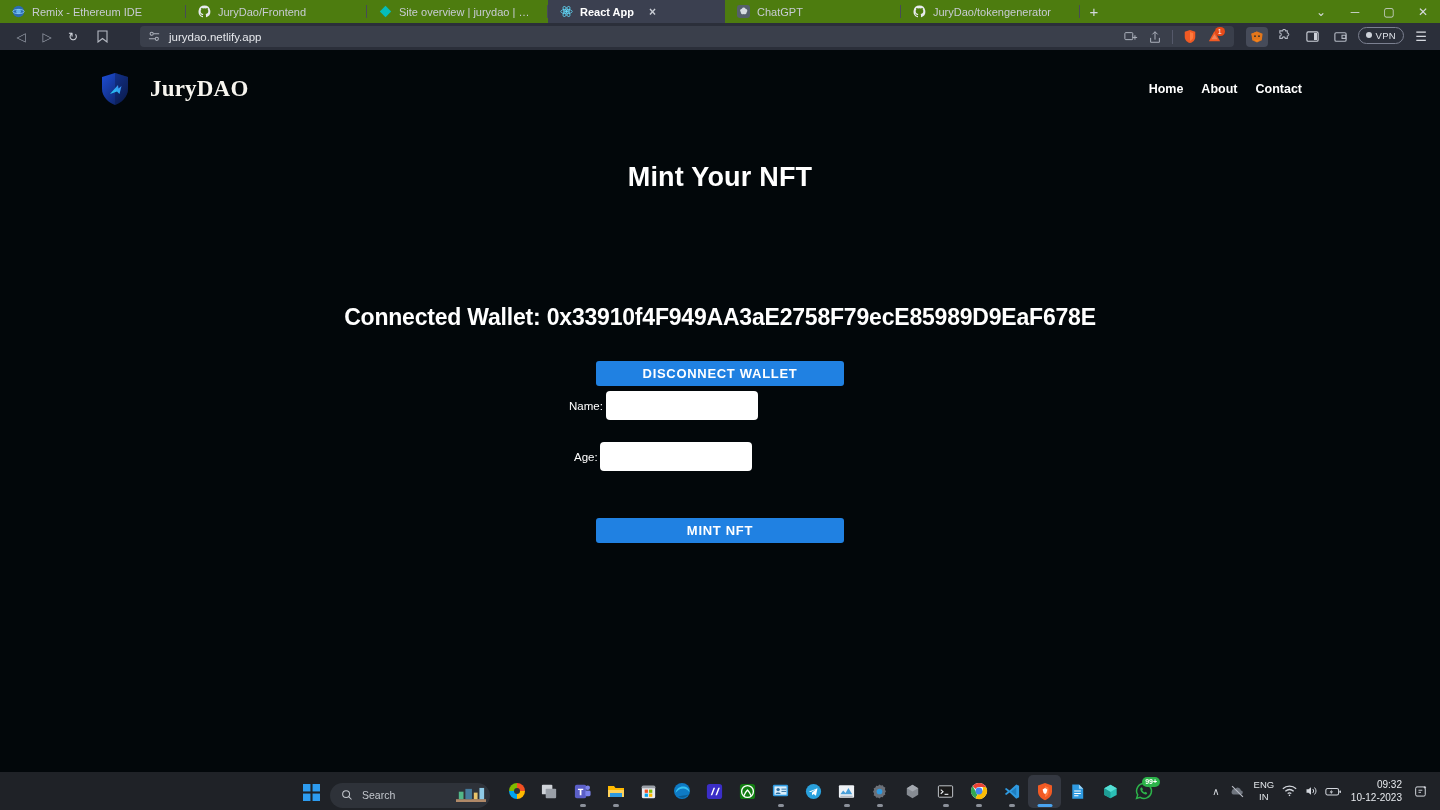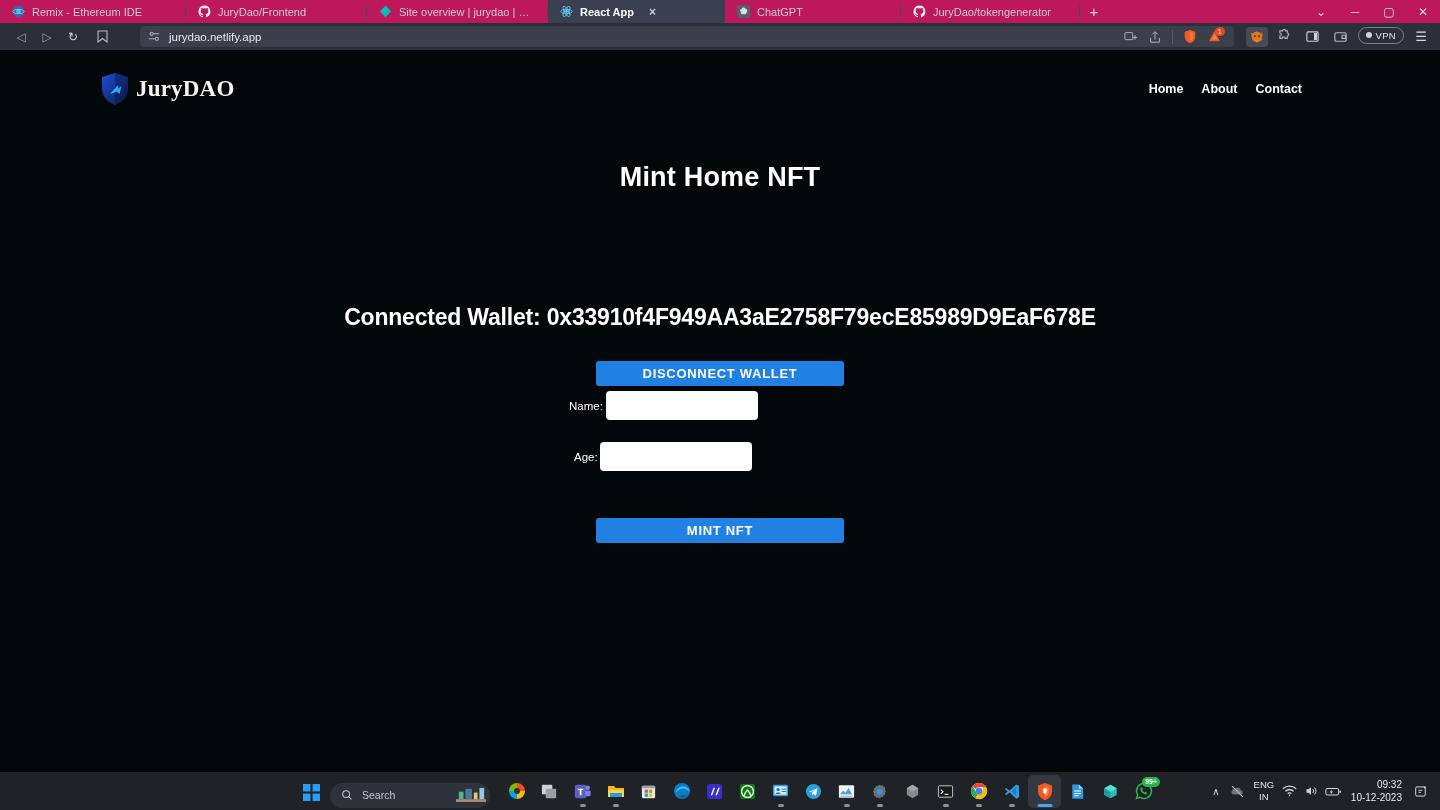--- a/index.html
+++ b/index.html
@@ -7,21 +7,21 @@
     width: 1440px; height: 810px;
     overflow: hidden;
     background: #202124;
     font-family: "Liberation Sans", sans-serif;
   }
   .screen { position: relative; width: 1440px; height: 810px; }
 
   
   .browser { position: absolute; left: 0; top: 0; width: 1440px; height: 50px; background: #2b2f3a; }
 
-  .tabstrip { position: relative; height: 23px; width: 100%; background: #be185d; display: flex; align-items: flex-start; }
+  .tabstrip { position: relative; height: 23px; width: 100%; background: #4d7c0f; display: flex; align-items: flex-start; }
   .tab {
     position: relative; height: 23px; display: flex; align-items: center;
     gap: 7px; padding: 0 10px 0 12px; min-width: 0;
     font-size: 11px; color: #c8ccd4; white-space: nowrap;
   }
   .tab .tab-title { overflow: hidden; text-overflow: ellipsis; white-space: nowrap; }
   .tab.active { background: #3b4050; color: #ffffff; font-weight: bold; }
   .tab-sep { width: 1px; height: 13px; background: #474b57; align-self: center; flex: 0 0 1px; }
   .favicon { width: 13px; height: 13px; flex: 0 0 13px; display: block; }
   .tab-close { margin-left: 8px; font-size: 12px; color: #c8ccd4; line-height: 1; flex: 0 0 auto; }
@@ -48,21 +48,21 @@
   .vpnpill {
     display: flex; align-items: center; gap: 4px; height: 17px;
     border: 1px solid #7b8090; border-radius: 9px; padding: 0 7px;
     font-size: 9.5px; color: #dfe2e8; letter-spacing: .3px;
   }
   .vpn-dot { width: 6px; height: 6px; border-radius: 50%; background: #cfd3da; }
 
   
   .page { position: absolute; left: 0; top: 50px; width: 1440px; height: 722px; background: #02070a; overflow: hidden; }
   .site-header { display: flex; align-items: center; justify-content: space-between; padding: 22px 138px 0 100px; }
-  .brand { display: flex; align-items: center; gap: 6px; }
+  .brand { display: flex; align-items: center; gap: 20px; }
   .brand-name { font-family: "Liberation Serif", serif; font-size: 23px; font-weight: bold; color: #f7f5ef; letter-spacing: .2px; }
   .nav { display: flex; gap: 18px; }
   .nav a { font-size: 12.5px; font-weight: bold; color: #ffffff; text-decoration: none; }
 
   .main-title {
     text-align: center; margin-top: 56px;
     font-size: 27px; font-weight: bold; color: #ffffff; letter-spacing: .2px;
   }
   .wallet-line {
     text-align: center; margin-top: 111px;
@@ -287,21 +287,21 @@
         </svg>
         <span class="brand-name">JuryDAO</span>
       </div>
       <div class="nav">
         <a href="#">Home</a>
         <a href="#">About</a>
         <a href="#">Contact</a>
       </div>
     </div>
 
-    <h1 class="main-title">Mint Home NFT</h1>
+    <h1 class="main-title">Mint Your NFT</h1>
 
     <div class="wallet-line">Connected Wallet: 0x33910f4F949AA3aE2758F79ecE85989D9EaF678E</div>
 
     <div class="form-zone">
       <button class="btn btn-disconnect">DISCONNECT WALLET</button>
 
       <div class="field field-name">
         <span class="lbl">Name:</span>
         <input class="inp" type="text" value="" style="">
       </div>

